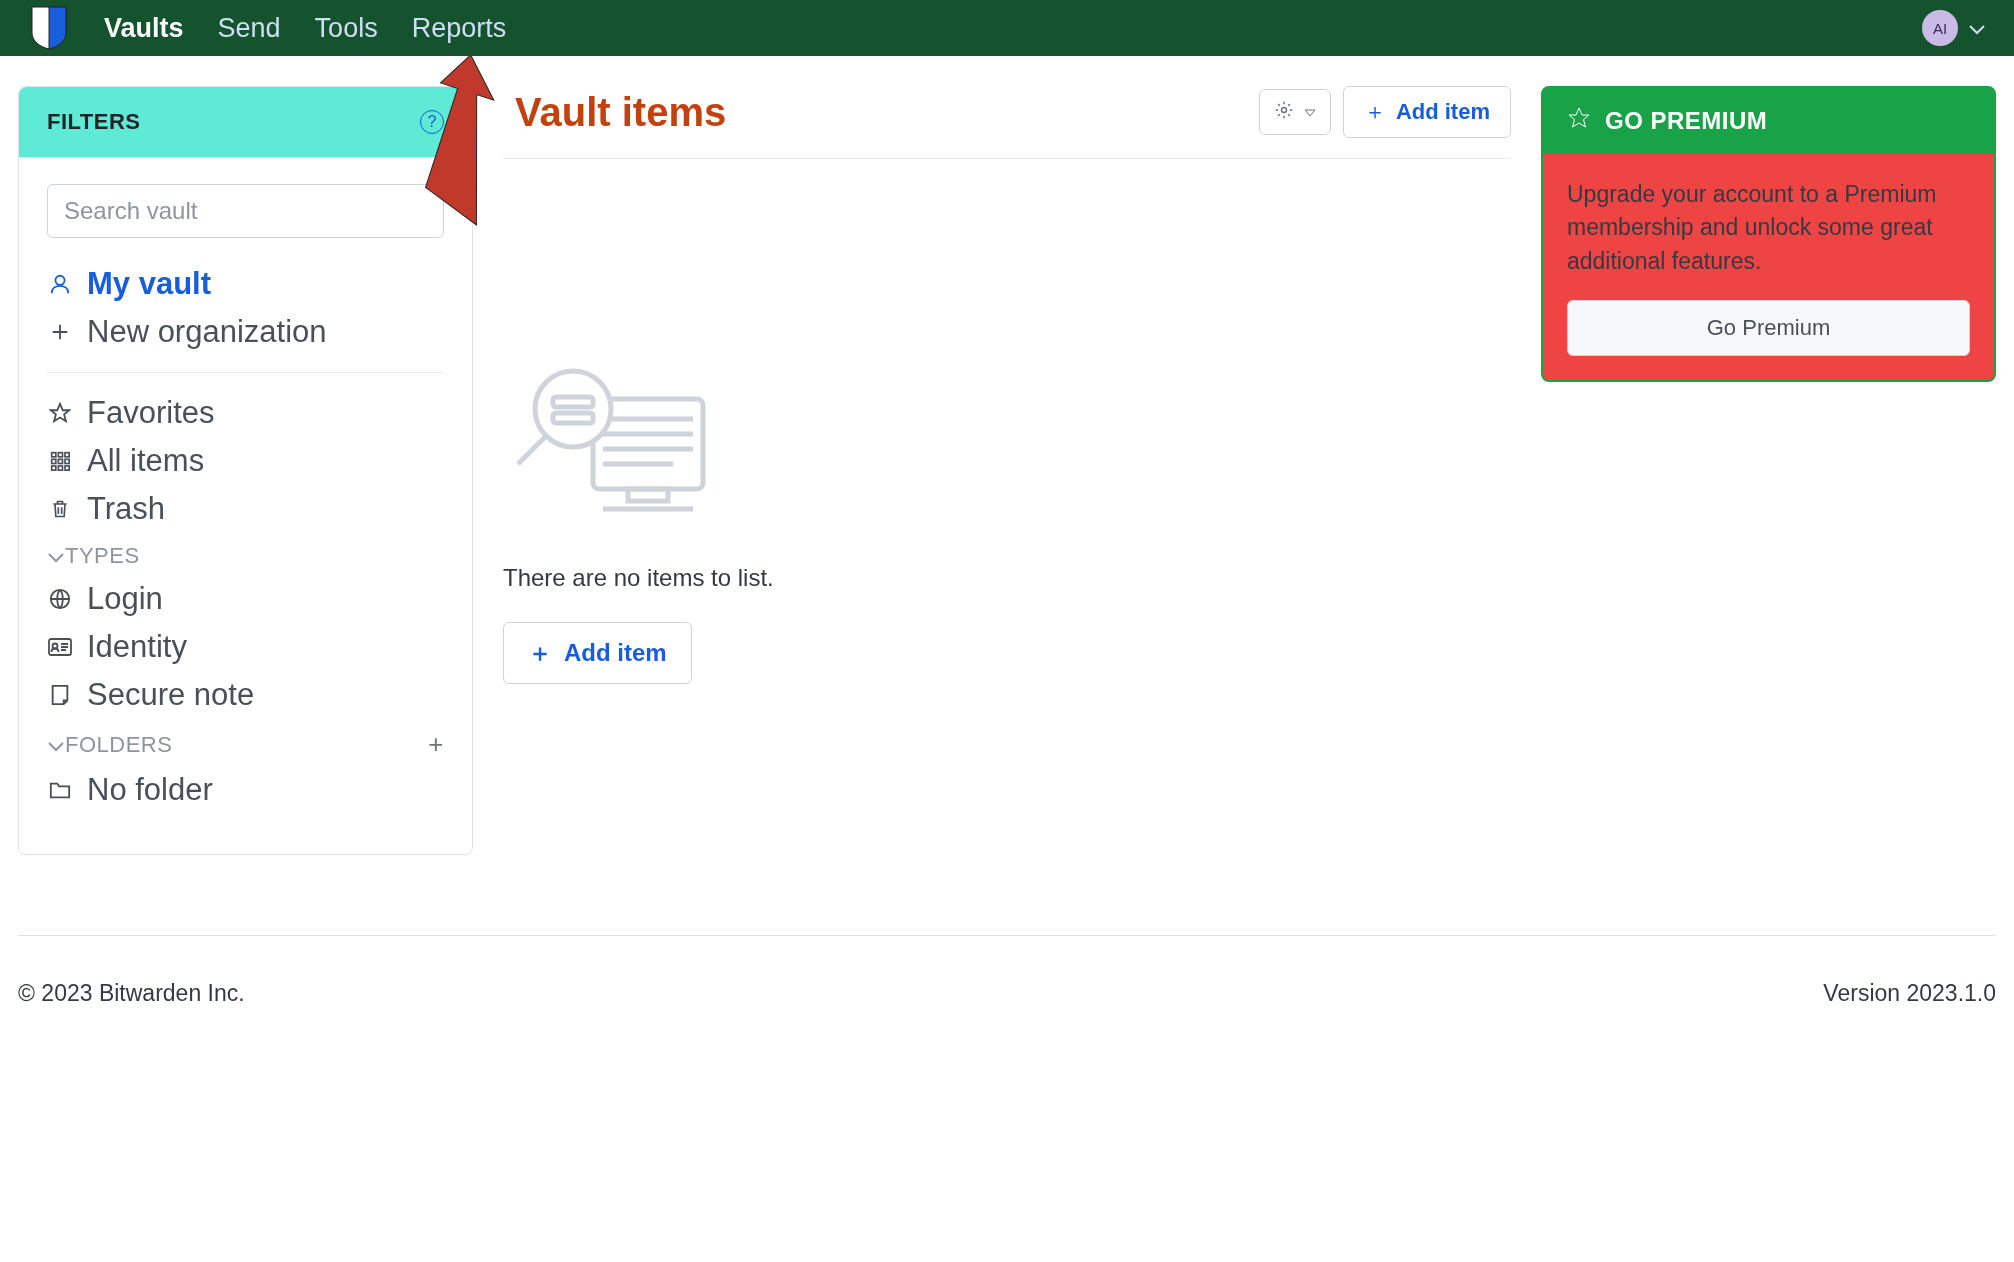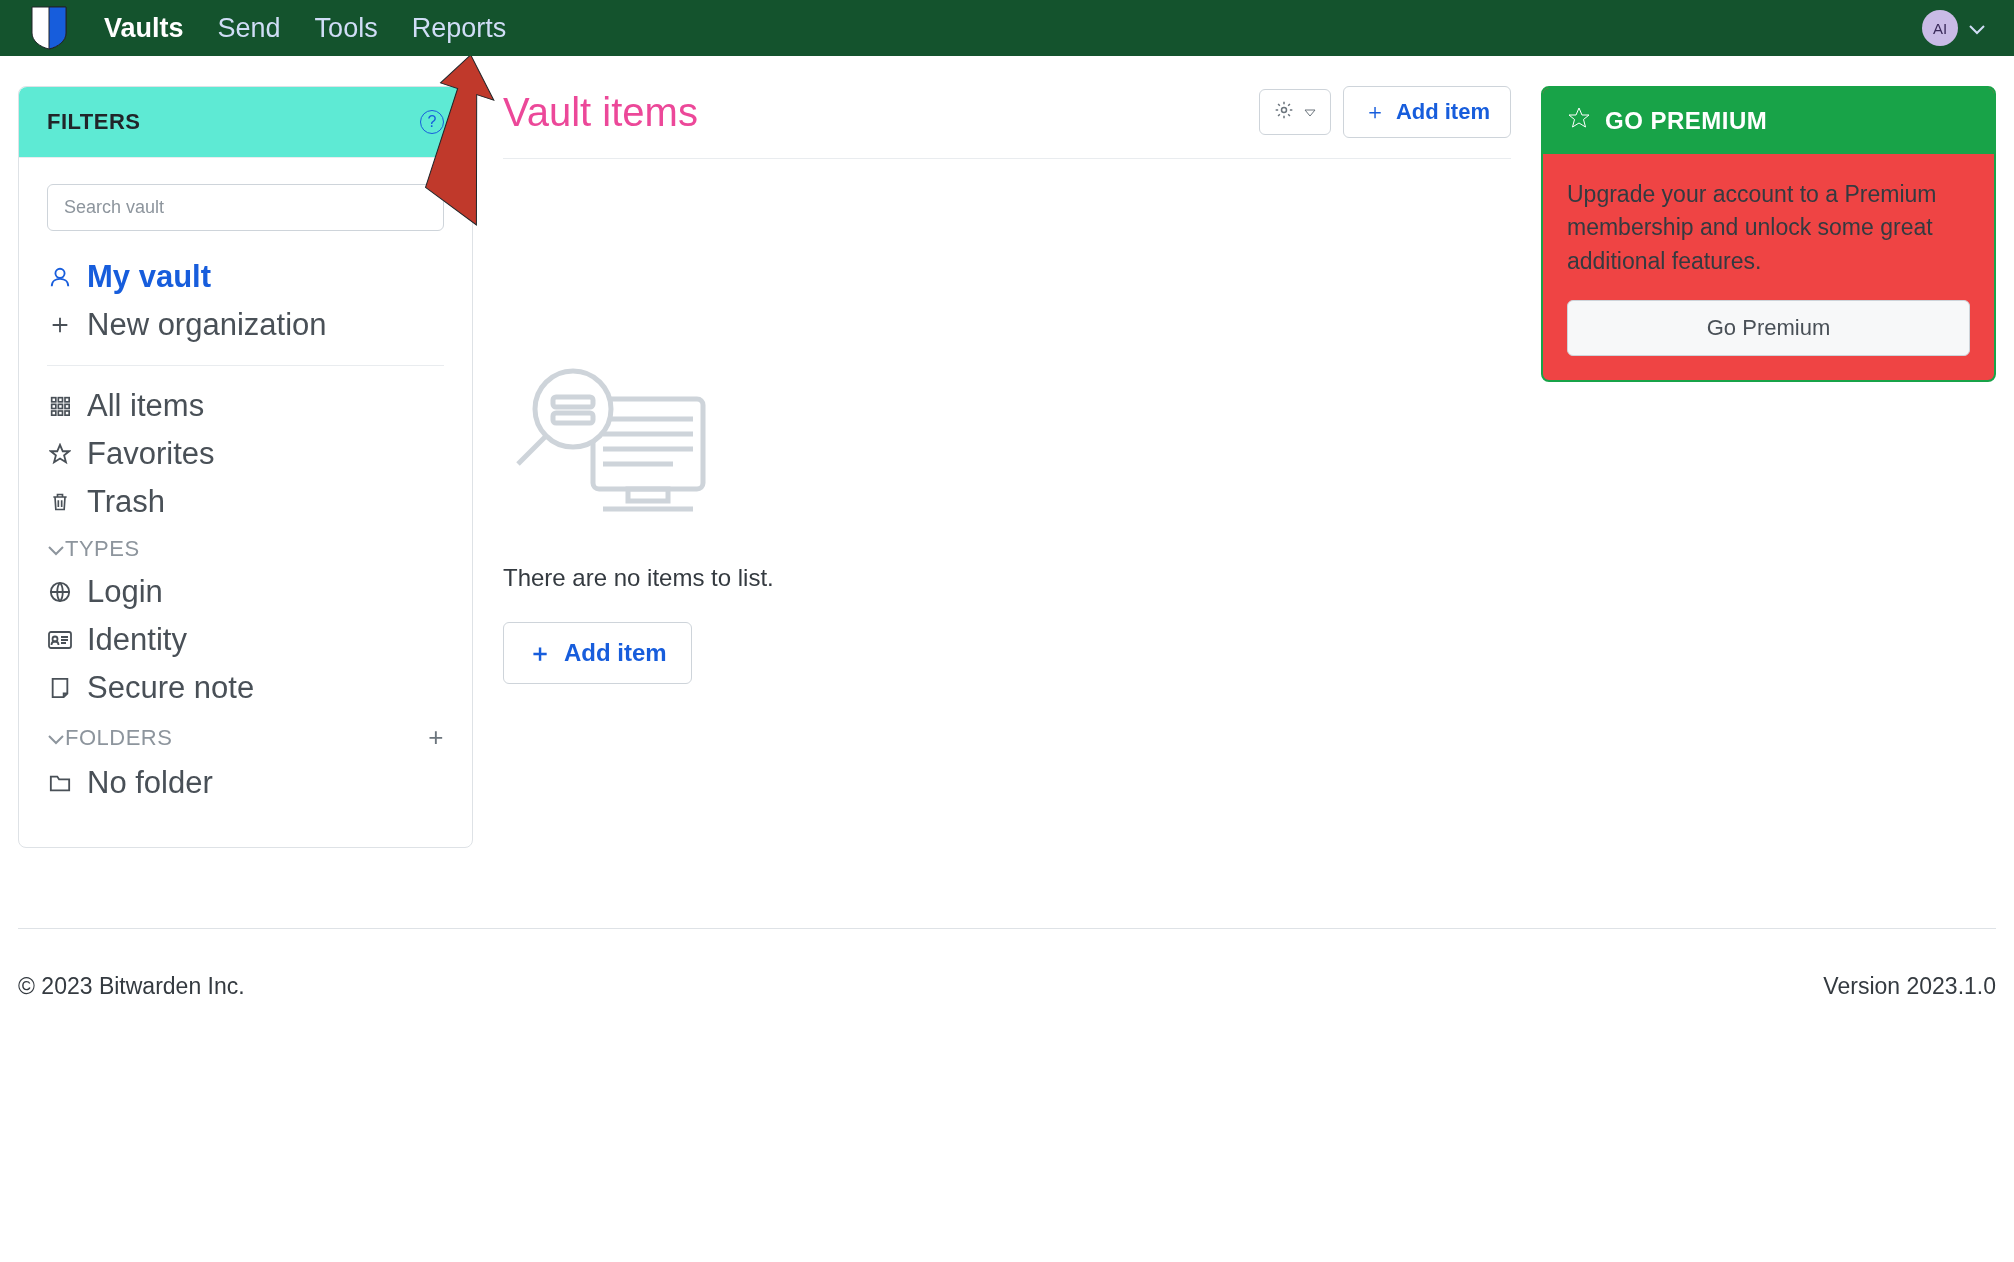--- a/index.html
+++ b/index.html
@@ -16,35 +16,35 @@
 .caret-down { color: #d0ddf6; }
 
 .page { padding: 30px 18px 0 18px; display: flex; gap: 30px; }
 
 .sidebar-card { width: 455px; border: 1px solid #dee2e6; border-radius: 8px; background: #fff; }
 .filters-header { display: flex; align-items: center; justify-content: space-between; padding: 22px 28px; border-bottom: 1px solid #e9ecef; background: #5eead4; border-radius: 8px 8px 0 0; }
 .filters-title { font-weight: 700; font-size: 22px; letter-spacing: 0.5px; }
 .help-icon { color: #175ddc; border: 1.5px solid #175ddc; width: 24px; height: 24px; border-radius: 50%; display: flex; align-items: center; justify-content: center; font-size: 16px; cursor: pointer; }
 
 .search-wrap { padding: 26px 28px 16px 28px; }
-.search-input { width: 100%; padding: 12px 16px; font-size: 18px; border: 1px solid #ced4da; border-radius: 6px; color: #495057; }
+.search-input { width: 100%; padding: 12px 16px; font-size: 24px; border: 1px solid #ced4da; border-radius: 6px; color: #495057; }
 .search-input::placeholder { color: #8d959d; }
 
 .side-list { padding: 6px 28px 40px 28px; }
 .side-item { display:flex; align-items:center; gap:14px; padding:6px 0; font-size:31px; color:#495057; cursor:pointer; }
 .side-item.active { color:#175ddc; font-weight:700; }
 .side-item .ico { width:26px; display:flex; justify-content:center; color:inherit; }
 .side-divider { border: none; border-top: 1px solid #e9ecef; margin: 16px 0; }
 .side-heading { display:flex; align-items:center; gap:0; font-size:22px; color:#8d959d; padding:10px 0 6px 0; letter-spacing:0.5px; }
 .side-heading .spacer { flex:1; }
 .side-heading .add-folder { color:#6c757d; cursor:pointer; font-size:26px; font-weight:300; }
 
 .main-col { flex: 1; min-width: 0; }
 .main-head { display:flex; align-items:center; justify-content:space-between; padding-bottom:20px; border-bottom:1px solid #e9ecef; }
-.main-title { font-size:40px; color:#ec4899; font-weight:400; }
+.main-title { font-size:40px; color:#c2410c; font-weight:700;margin-left:12px; }
 .main-actions { display:flex; gap:12px; align-items:center; }
 .btn-icon { border:1px solid #ced4da; background:#fff; border-radius:6px; padding:10px 14px; display:flex; align-items:center; gap:10px; cursor:pointer; color:#6c757d; font-size:16px; }
 .btn-primary-outline { border:1px solid #ced4da; background:#fff; border-radius:6px; padding:10px 20px; display:flex; align-items:center; gap:10px; cursor:pointer; color:#175ddc; font-size:22px; font-weight:600; }
 .btn-primary-outline .plus { font-size:22px; font-weight:400; }
 
 .empty-state { display:flex; flex-direction:column; align-items:flex-start; padding: 200px 0 0 0; gap:30px; }
 .empty-illustration { color:#ced4da; }
 .empty-text { font-size:24px; color:#343a40; }
 .empty-add-btn { border:1px solid #ced4da; background:#fff; border-radius:6px; padding:14px 24px; display:flex; align-items:center; gap:12px; cursor:pointer; color:#175ddc; font-size:24px; font-weight:600; }
 
@@ -124,41 +124,41 @@
                 <path d="M12 4 V20 M4 12 H20"></path>
               </svg>
             </span>
         <span>New organization</span>
       </div>
 
       <hr class="side-divider">
 
       <div class="side-item">
         <span class="ico">
+              <svg width="22" height="22" viewBox="0 0 24 24" stroke-width="2">
+                <path d="M12 2 L15 9 L22 9 L16.5 13.5 L18.5 21 L12 17 L5.5 21 L7.5 13.5 L2 9 L9 9 Z"></path>
+              </svg>
+            </span>
+        <span>Favorites</span>
+      </div>
+      <div class="side-item">
+        <span class="ico">
               <svg width="20" height="20" viewBox="0 0 24 24" stroke-width="2">
                 <rect x="2" y="2" width="5" height="5"></rect>
                 <rect x="10" y="2" width="5" height="5"></rect>
                 <rect x="18" y="2" width="5" height="5"></rect>
                 <rect x="2" y="10" width="5" height="5"></rect>
                 <rect x="10" y="10" width="5" height="5"></rect>
                 <rect x="18" y="10" width="5" height="5"></rect>
                 <rect x="2" y="18" width="5" height="5"></rect>
                 <rect x="10" y="18" width="5" height="5"></rect>
                 <rect x="18" y="18" width="5" height="5"></rect>
               </svg>
             </span>
         <span>All items</span>
-      </div>
-      <div class="side-item">
-        <span class="ico">
-              <svg width="22" height="22" viewBox="0 0 24 24" stroke-width="2">
-                <path d="M12 2 L15 9 L22 9 L16.5 13.5 L18.5 21 L12 17 L5.5 21 L7.5 13.5 L2 9 L9 9 Z"></path>
-              </svg>
-            </span>
-        <span>Favorites</span>
       </div>
       <div class="side-item">
         <span class="ico">
               <svg width="20" height="22" viewBox="0 0 24 24" stroke-width="2">
                 <path d="M4 6 H20 M9 6 V3 H15 V6 M6 6 L7 21 H17 L18 6 M10 10 V18 M14 10 V18"></path>
               </svg>
             </span>
         <span>Trash</span>
       </div>
 

